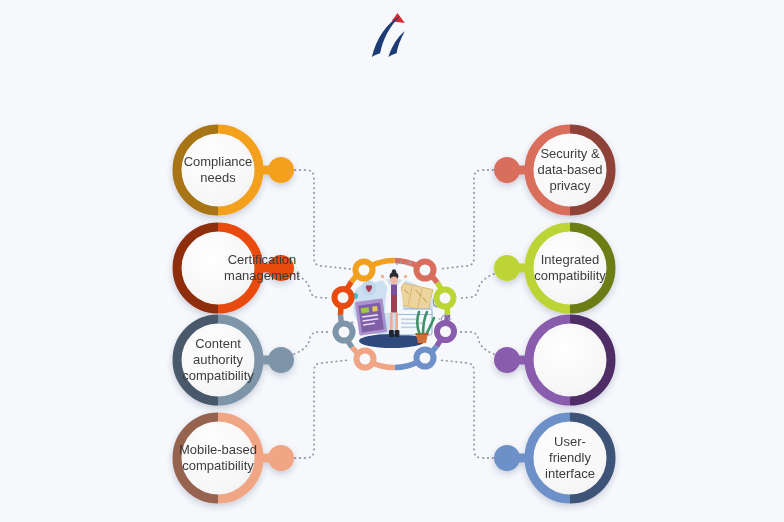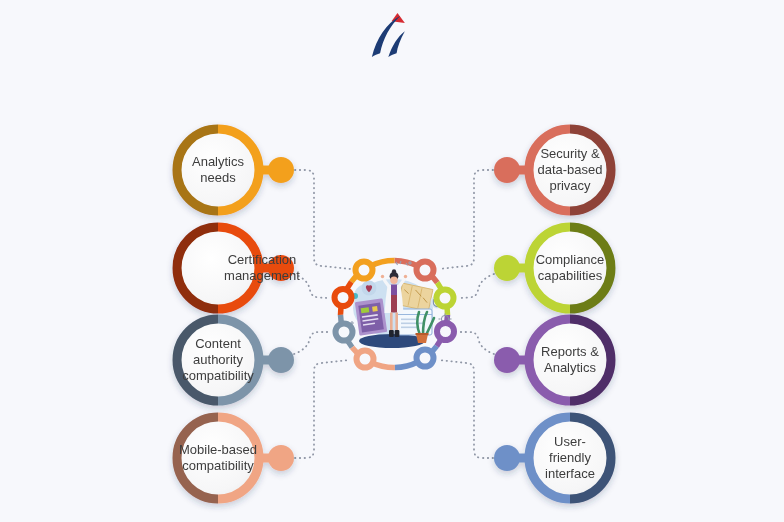--- a/index.html
+++ b/index.html
@@ -215,22 +215,21 @@
     </g>
     <g filter="url(#ds)">
       <circle cx="570" cy="458" r="41" fill="url(#gFill)"></circle>
       <line x1="529" y1="458" x2="516" y2="458" stroke-width="9" stroke="#6e90c8"></line>
       <circle cx="507" cy="458" r="13" fill="#6e90c8"></circle>
       <path d="M570,417 A41,41 0 0 1 570,499" fill="none" stroke-width="9" stroke="#3d5377"></path>
       <path d="M570,417 A41,41 0 0 0 570,499" fill="none" stroke-width="9" stroke="#6e90c8"></path>
     </g>
   </svg>
 
-  <div class="node-label lbl-1">Analytics needs</div>
+  <div class="node-label lbl-1">Compliance needs</div>
   <div class="node-label lbl-2">Certification management</div>
   <div class="node-label lbl-3">Content authority compatibility</div>
   <div class="node-label lbl-4">Mobile-based compatibility</div>
   <div class="node-label lbl-5">Security &amp; data-based privacy</div>
-  <div class="node-label lbl-6">Compliance capabilities</div>
-  <div class="node-label lbl-7">Reports &amp; Analytics</div>
+  <div class="node-label lbl-6">Integrated compatibility</div>
   <div class="node-label lbl-8">User-friendly interface</div>
 
 </div>
 
 </body></html>

